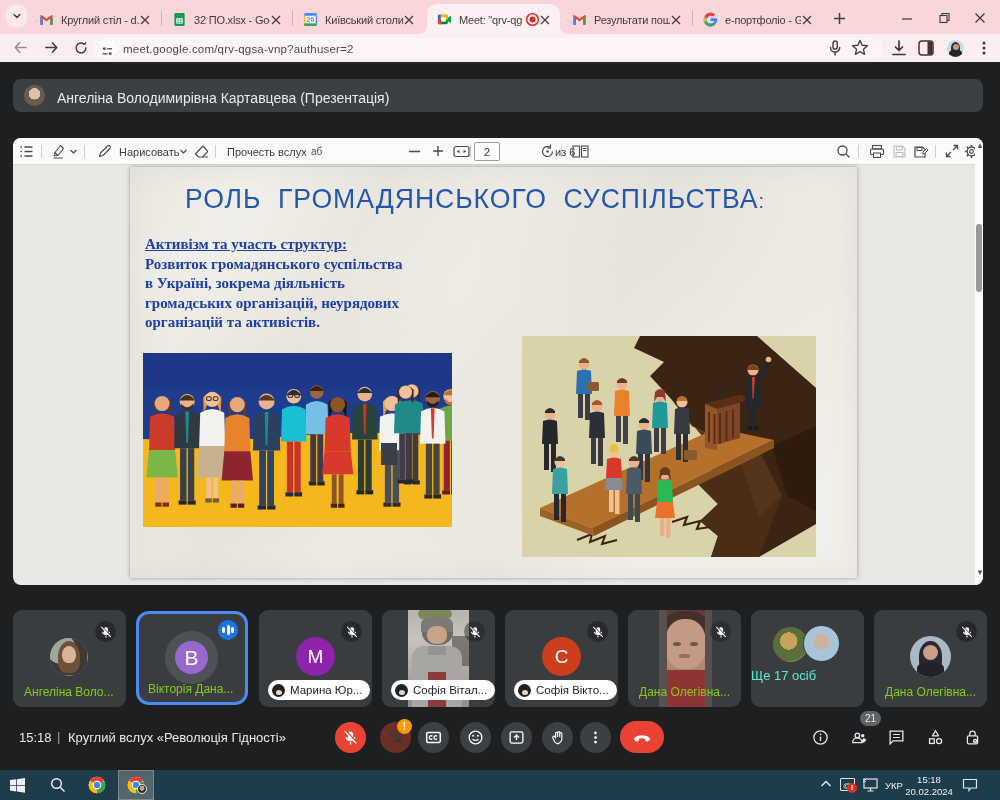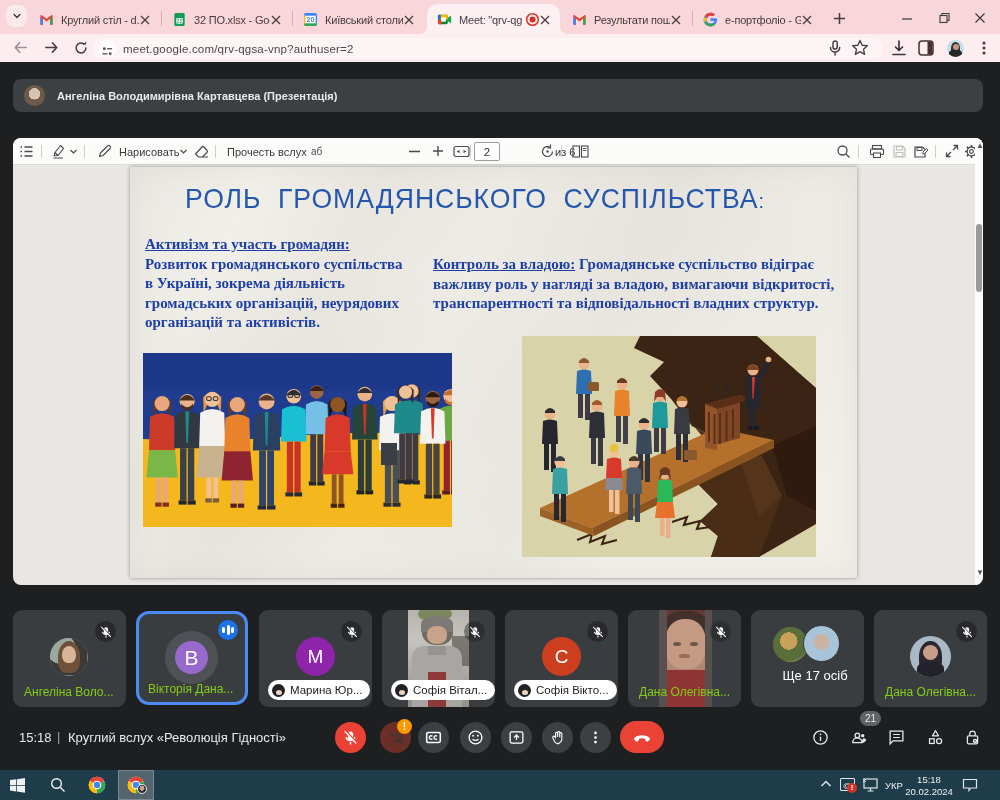--- a/index.html
+++ b/index.html
@@ -209,21 +209,21 @@
       <circle cx="9" cy="14" r="1.5" fill="#3f3639"></circle>
     </svg>
 </div>
 
 
 <div class="abs" style="left:0;top:62px;width:1000px;height:708px;background:#1e1f21;"></div>
 
 
 <div class="abs" style="left:13px;top:79px;width:970px;height:33px;border-radius:8px;background:#3c4043;"></div>
 <div class="abs" style="left:24px;top:85px;width:21px;height:21px;border-radius:50%;background:radial-gradient(circle at 50% 42%, #d8c3b2 0 35%, #6d5a48 36% 100%);"></div>
-<div class="abs" style="left:57px;top:90px;font-size:11px;font-weight:700;color:#e8eaed;">Ангеліна Володимирівна Картавцева (Презентація)</div>
+<div class="abs" style="left:57px;top:90px;font-size:14px;font-weight:400;color:#e8eaed;">Ангеліна Володимирівна Картавцева (Презентація)</div>
 
 
 <div class="abs" id="frame" style="left:13px;top:138px;width:970px;height:447px;border-radius:8px;background:#e9e7e3;overflow:hidden;">
 
   <div class="abs" id="pdftoolbar" style="left:0;top:0;width:970px;height:27px;background:#fbfbfa;border-bottom:1px solid #dcdad8;">
     <style>.pi{position:absolute;top:6px;} .psep{position:absolute;top:7px;width:1px;height:13px;background:#d0cecd;} .ptxt{position:absolute;top:7.5px;font-size:11px;color:#3b3b3b;}</style>
     <svg class="pi" style="left:6px;" width="15" height="15" viewBox="0 0 15 15">
         <path d="M1.5 3 H3 M1.5 7.5 H3 M1.5 12 H3 M5.5 3 H13.5 M5.5 7.5 H13.5 M5.5 12 H13.5" stroke="#4a4a4a" stroke-width="1.3"></path>
       </svg>
     <div class="psep" style="left:28px;"></div>
@@ -309,25 +309,22 @@
   </div>
 
   <div class="abs" style="left:962px;top:0;width:8px;height:447px;background:#fbfbfa;"></div>
   <div class="abs" style="left:963px;top:86px;width:6px;height:68px;border-radius:3px;background:#9a9a98;"></div>
   <div class="abs" style="left:963px;top:3px;font-size:8px;color:#555;">▲</div>
   <div class="abs" style="left:963px;top:430px;font-size:8px;color:#555;">▼</div>
 
   <div class="abs" id="slide" style="left:117px;top:29px;width:727px;height:411px;background:linear-gradient(115deg, rgba(120,110,95,.06) 0%, rgba(0,0,0,0) 14%, rgba(120,110,95,.05) 28%, rgba(0,0,0,0) 42%, rgba(120,110,95,.04) 60%, rgba(0,0,0,0) 75%),radial-gradient(ellipse at 75% 15%, rgba(100,95,80,.05), rgba(0,0,0,0) 55%),radial-gradient(ellipse at 15% 70%, rgba(100,95,80,.06), rgba(0,0,0,0) 50%),#f1efe9;box-shadow:0 0 4px rgba(0,0,0,.35), inset 0 0 30px rgba(110,100,85,.08);">
     <div class="abs" style="left:5px;top:16px;width:680px;text-align:center;font-size:28px;color:#2456ae;letter-spacing:1px;font-family:'Liberation Sans',sans-serif;transform:scaleX(.95);">РОЛЬ&nbsp; ГРОМАДЯНСЬКОГО&nbsp; СУСПІЛЬСТВА<span style="font-size:21px;">:</span></div>
     <div class="abs" style="left:15px;top:68px;width:300px;font-family:'Liberation Serif',serif;font-weight:bold;color:#1d3fa6;font-size:15px;line-height:19.5px;">
-      <span style="text-decoration:underline;">Активізм та участь громадян:</span><br>
+      <span style="text-decoration:underline;">Активізм та участь структур:</span><br>
       Розвиток громадянського суспільства<br>в Україні, зокрема діяльність<br>громадських організацій, неурядових<br>організацій та активістів.
-    </div>
-    <div class="abs" style="left:303px;top:88px;width:420px;font-family:'Liberation Serif',serif;font-weight:bold;color:#1d3fa6;font-size:15px;line-height:19.5px;">
-      <span style="text-decoration:underline;">Контроль за владою:</span> Громадянське суспільство відіграє<br>важливу роль у нагляді за владою, вимагаючи відкритості,<br>транспарентності та відповідальності владних структур.
     </div>
 
     <svg class="abs" style="left:13px;top:186px;" width="309" height="174" viewBox="0 0 309 174">
       <rect width="309" height="174" fill="#f4b81e"></rect>
       <path d="M0 0 H309 V84 Q230 76 150 83 Q70 90 0 86 Z" fill="#1f3c8e"></path>
       <path d="M0 0 H309 V36 H0 Z" fill="#1c3686" opacity=".7"></path>
       <g transform="translate(-6,-9) scale(1.045)">
           <circle cx="172" cy="46" r="6.5" fill="#9c6644"></circle>
           <path d="M165.5 44.5 Q172 36.0 178.5 44.5 L178.5 45.0 H165.5 Z" fill="#3a2213"></path>
           <path d="M161.7 58.0 Q172 51.0 182.3 58.0 L183.3 86.4 H160.7 Z" fill="#76c0e8"></path>
@@ -678,21 +675,21 @@
   <div class="micoff" style="background:rgba(28,29,32,.45);">
       <svg width="12" height="12" viewBox="0 0 14 14">
         <use href="#micoff"></use>
       </svg>
     </div>
 </div>
 
 <div class="tile" style="left:751px;">
   <div class="abs" style="left:22px;top:17px;width:35px;height:35px;border-radius:50%;background:radial-gradient(circle at 45% 40%,#c8a25a 0 30%,#5a6e3c 31% 70%,#7a8a52 71% 100%);"></div>
   <div class="abs" style="left:52px;top:15px;width:37px;height:37px;border-radius:50%;background:radial-gradient(circle at 50% 45%,#cbb3a4 0 30%,#a8c4d8 31% 100%);border:1px solid #3a3d40;"></div>
-  <div class="abs" style="left:0;top:58px;width:128px;text-align:center;font-size:13px;color:#ffffff;">Ще 17 осіб</div>
+  <div class="abs" style="left:0;top:58px;width:128px;font-size:13px;color:#5eead4;">Ще 17 осіб</div>
 </div>
 
 <div class="tile" style="left:874px;">
   <div class="abs" style="left:36px;top:26px;width:41px;height:41px;border-radius:50%;background:#a9bac6;overflow:hidden;">
     <div class="abs" style="left:9px;top:5px;width:23px;height:30px;border-radius:50% 50% 30% 30%;background:#2c2630;"></div>
     <div class="abs" style="left:13px;top:9px;width:15px;height:15px;border-radius:50%;background:#c8a08a;"></div>
     <div class="abs" style="left:7px;top:26px;width:27px;height:15px;border-radius:40% 40% 0 0;background:#23222a;"></div>
   </div>
   <div class="tname">Дана Олегівна...</div>
   <div class="micoff">

